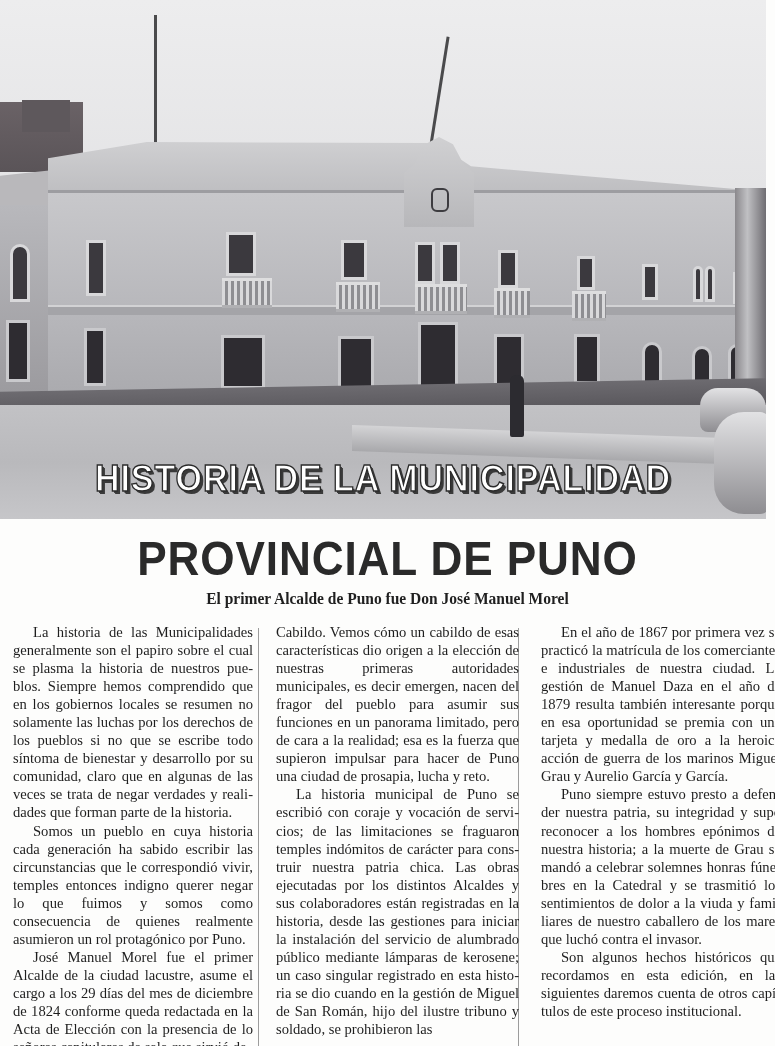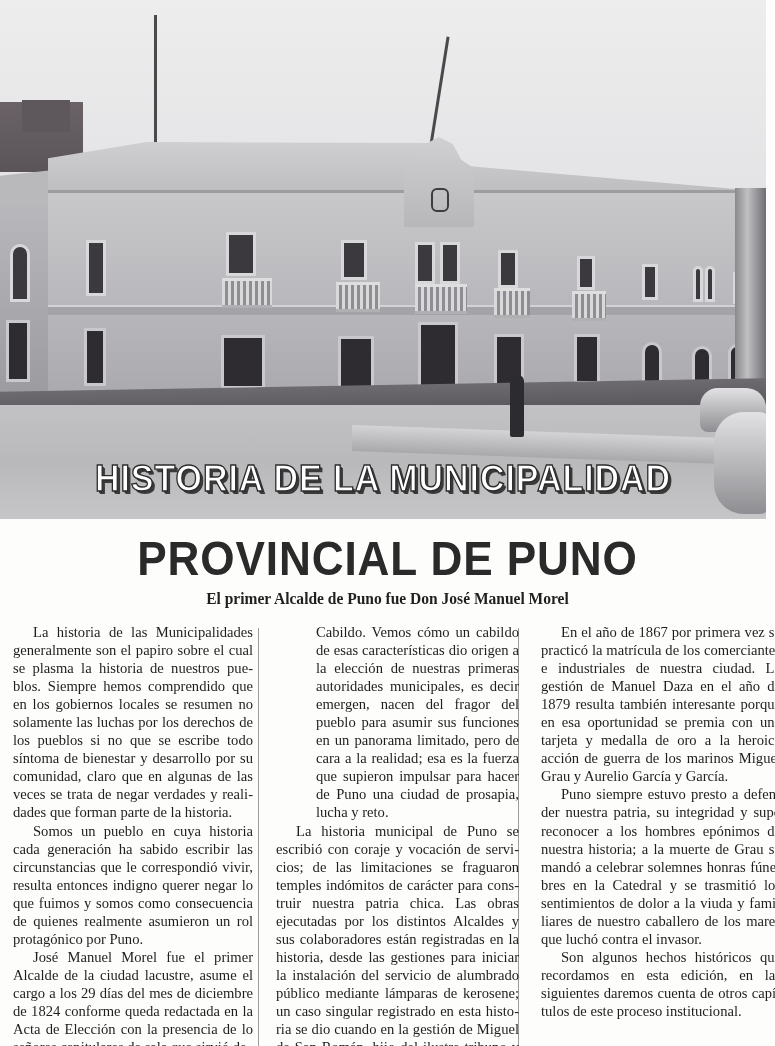--- a/index.html
+++ b/index.html
@@ -57,21 +57,21 @@
     font-family:"Liberation Serif","DejaVu Serif",serif; font-weight:bold;
     font-size:16.5px; color:#1f1f1f; transform:scaleX(0.94);
   }
   
   .columns { position:absolute; top:623px; left:10px; width:775px; height:423px; }
   .col {
     position:absolute; top:0; width:240px; font-size:14.6px; line-height:18.05px;
     text-align:justify; hyphens:manual; color:#1e1e1e;
   }
   .col p { margin:0; text-indent:20px; }
-  .col p.cont { text-indent:0;margin-left:40px; }
+  .col p.cont { text-indent:0; }
   .col-1 { left:3px; }
   .col-2 { left:266px; width:243px; }
   .col-3 { left:531px; width:240px; }
   .rule { position:absolute; top:628px; width:1px; height:418px; background:#9c9c9c; }
 </style>
 </head>
 <body>
 
 <div class="photo">
   <div class="sky"></div>
@@ -129,21 +129,21 @@
 
 <h1 class="headline-2" style="margin:0;">PROVINCIAL DE PUNO</h1>
 <h2 class="subhead" style="margin:0;">El primer Alcalde de Puno fue Don José Manuel Morel</h2>
 
 <div class="rule" style="left:258px;"></div>
 <div class="rule" style="left:518px;"></div>
 
 <div class="columns">
   <div class="col col-1">
     <p>La historia de las Municipalidades generalmente son el papiro sobre el cual se plasma la historia de nuestros pue­blos. Siempre hemos comprendido que en los gobiernos locales se resumen no solamente las luchas por los derechos de los pueblos si no que se escribe todo síntoma de bienestar y desarrollo por su comunidad, claro que en algunas de las veces se trata de negar verdades y reali­dades que forman parte de la historia.</p>
-    <p>Somos un pueblo en cuya historia cada generación ha sabido escribir las circunstancias que le correspondió vivir, resulta entonces indigno querer negar lo que fuimos y somos como consecuencia de quienes realmente asumieron un rol protagónico por Puno.</p>
+    <p>Somos un pueblo en cuya historia cada generación ha sabido escribir las circunstancias que le correspondió vivir, temples entonces indigno querer negar lo que fuimos y somos como consecuencia de quienes realmente asumieron un rol protagónico por Puno.</p>
     <p>José Manuel Morel fue el primer Alcalde de la ciudad lacustre, asume el cargo a los 29 días del mes de diciembre de 1824 conforme queda redactada en la Acta de Elección con la presencia de lo señores capitulares de sala que sirvió de</p>
   </div>
   <div class="col col-2">
     <p class="cont">Cabildo. Vemos cómo un cabildo de esas características dio origen a la elec­ción de nuestras primeras autoridades municipales, es decir emergen, nacen del fragor del pueblo para asumir sus funciones en un panorama limitado, pero de cara a la realidad; esa es la fuer­za que supieron impulsar para hacer de Puno una ciudad de prosapia, lucha y reto.</p>
     <p>La historia municipal de Puno se escribió con coraje y vocación de servi­cios; de las limitaciones se fraguaron temples indómitos de carácter para cons­truir nuestra patria chica. Las obras ejecutadas por los distintos Alcaldes y sus colaboradores están registradas en la historia, desde las gestiones para iniciar la instalación del servicio de alumbrado público mediante lámparas de kerosene; un caso singular registrado en esta histo­ria se dio cuando en la gestión de Miguel de San Román, hijo del ilustre tribuno y soldado, se prohibieron las</p>
   </div>
   <div class="col col-3">
     <p>En el año de 1867 por primera vez se practicó la matrícula de los comercian­tes e industriales de nuestra ciudad. La gestión de Manuel Daza en el año de 1879 resulta también interesante porque en esa oportunidad se premia con una tarjeta y medalla de oro a la heroica acción de guerra de los marinos Miguel Grau y Aurelio García y García.</p>
     <p>Puno siempre estuvo presto a defen­der nuestra patria, su integridad y supo reconocer a los hombres epónimos de nuestra historia; a la muerte de Grau se mandó a celebrar solemnes honras fúne­bres en la Catedral y se trasmitió los sentimientos de dolor a la viuda y fami­liares de nuestro caballero de los mares que luchó contra el invasor.</p>
     <p>Son algunos hechos históricos que recordamos en esta edición, en las siguientes daremos cuenta de otros capí­tulos de este proceso institucional.</p>

